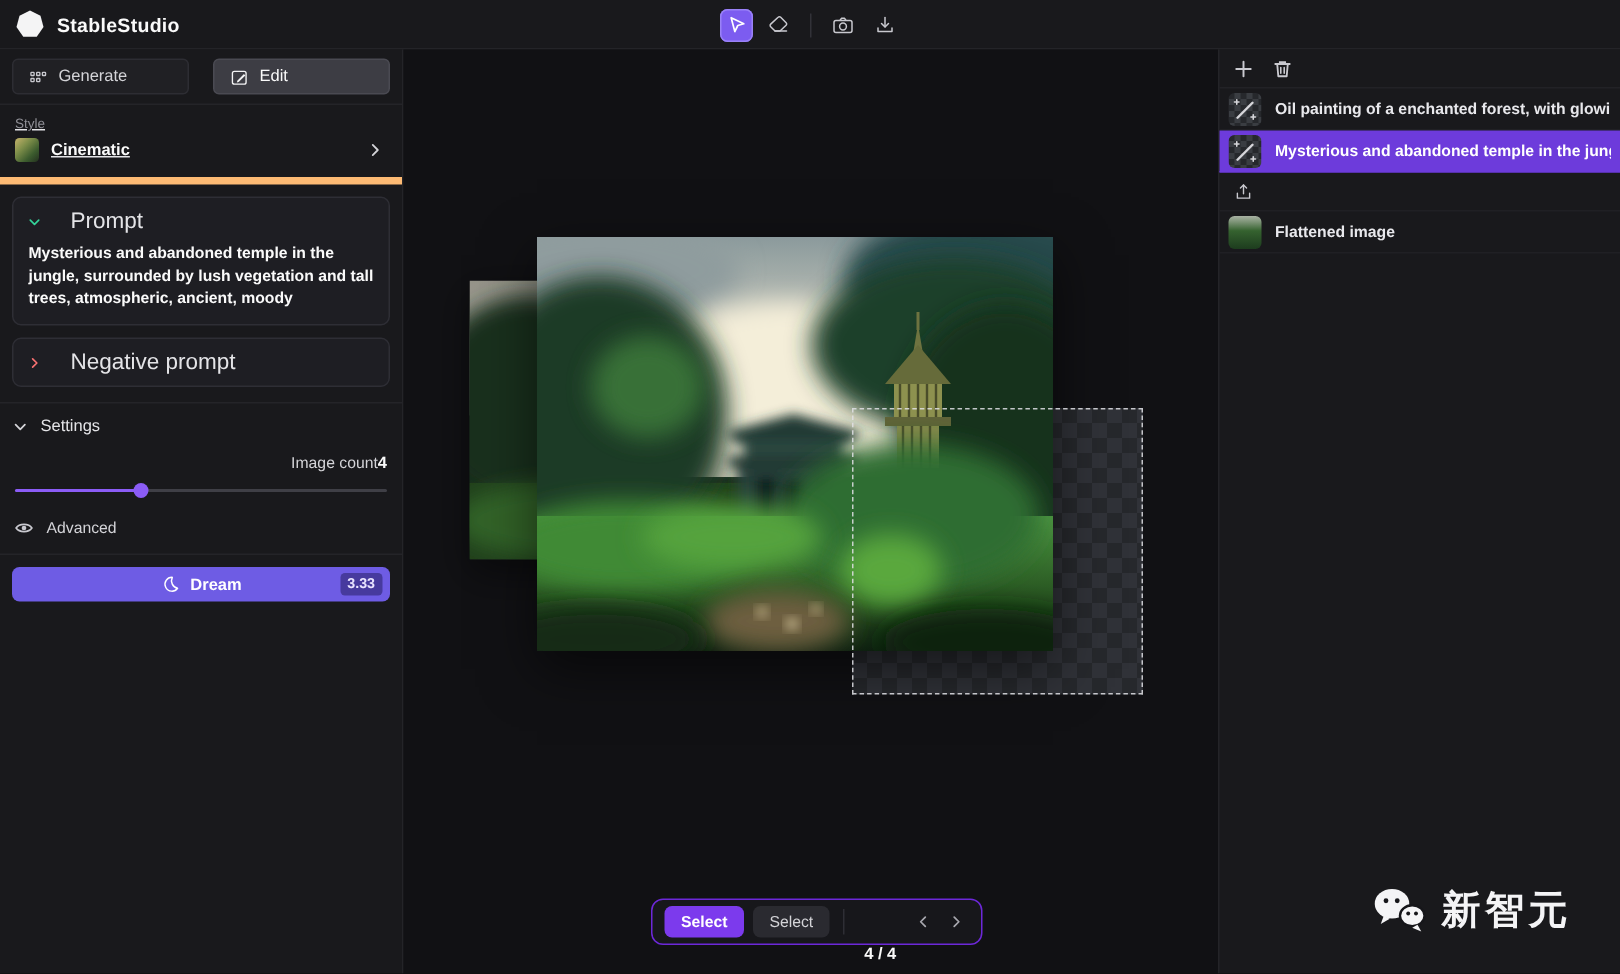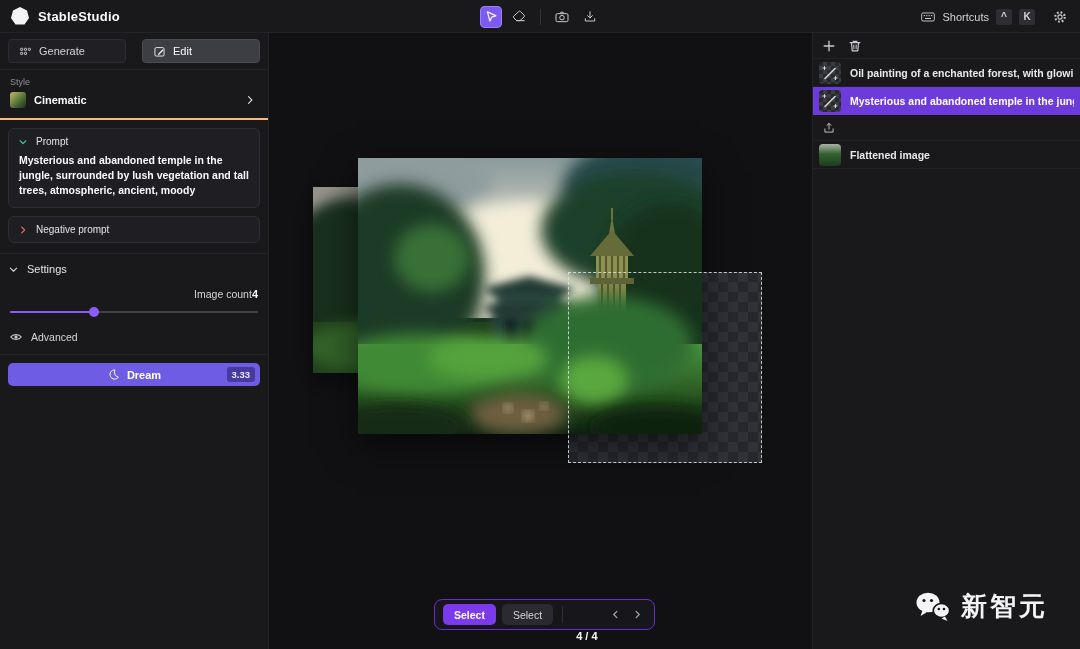--- a/index.html
+++ b/index.html
@@ -21,30 +21,30 @@
   .keycap { min-width:16px; height:16px; padding:0 3px; background:#2e2e34; border-radius:3px;
     font-size:10px; color:#d4d4d8; display:flex; align-items:center; justify-content:center; font-weight:bold; }
   .gear-wrap { margin-left:10px; display:flex; align-items:center; }
 
   
   .sidebar { position:absolute; top:33px; left:0; bottom:0; width:269px; background:#19191c; border-right:1px solid #242428; }
   .tab-row { display:flex; gap:16px; padding:6px 8px 6px 8px; border-bottom:1px solid #242428; }
   .tab-btn { flex:1; height:24px; border-radius:4px; display:flex; align-items:center; justify-content:flex-start;
     gap:7px; padding-left:10px; font-size:11px; color:#d4d4d8; background:#202024; border:1px solid #2d2d33; }
   .tab-btn.active { background:#3d3d44; border-color:#4a4a52; color:#fafafa; }
-  .style-section { padding:7px 10px 10px 10px; border-bottom:2px solid #fdba74; }
+  .style-section { padding:7px 10px 10px 10px; border-bottom:5px solid #fdba74;text-decoration:underline; }
   .style-label { font-size:9px; color:#8f8f96; margin-bottom:5px; }
   .style-row { display:flex; align-items:center; gap:8px; position:relative; }
   .style-thumb { width:16px; height:16px; border-radius:3px;
     background:linear-gradient(135deg,#c6b36c 0%,#7f8f4a 35%,#3c5c2e 70%,#23301f 100%); }
   .style-value { font-size:11px; font-weight:bold; color:#fafafa; }
   .style-chevron { position:absolute; right:2px; top:2px; }
 
   .panel { margin:8px 8px 0 8px; background:#1e1e23; border:1px solid #2e2e35; border-radius:6px; }
-  .panel-header { display:flex; align-items:center; gap:8px; padding:7px 9px 4px 9px; font-size:10px; color:#e4e4e7; }
+  .panel-header { display:flex; align-items:center; gap:19px; padding:7px 9px 4px 9px; font-size:15px; color:#e4e4e7; }
   .panel.collapsed .panel-header { padding:7px 9px; }
   .prompt-text { padding:2px 10px 9px 10px; font-size:10.5px; line-height:15px; font-weight:bold; color:#fafafa; }
   .section-divider { height:1px; background:#242428; margin-top:10px; }
   .settings-header { display:flex; align-items:center; gap:8px; padding:9px 10px 2px 8px; font-size:11px; color:#e4e4e7; }
   .count-row { display:flex; align-items:center; justify-content:flex-end; padding:11px 10px 0 0; }
   .count-label { font-size:10.5px; color:#d4d4d8; }
   .count-value { font-size:11px; font-weight:bold; color:#fafafa; }
   .slider { position:relative; margin:7px 10px 0 10px; height:10px; }
   .slider-track { position:absolute; top:4px; left:0; right:0; height:2px; background:#3f3f46; border-radius:2px; }
   .slider-fill { position:absolute; top:4px; left:0; width:34%; height:2px; background:#8b5cf6; border-radius:2px; }
@@ -130,40 +130,20 @@
       </div>
       <div class="tool-btn">
         <svg class="icon" width="16" height="16" viewBox="0 0 24 24">
           <path d="M12 4 V13" stroke="#c9c9cf" stroke-width="1.5" stroke-linecap="round"></path>
           <path d="M8.5 10 L12 13.6 L15.5 10" fill="none" stroke="#c9c9cf" stroke-width="1.5" stroke-linecap="round" stroke-linejoin="round"></path>
           <path d="M5 14.5 V18 H19 V14.5" fill="none" stroke="#c9c9cf" stroke-width="1.5" stroke-linecap="round" stroke-linejoin="round"></path>
         </svg>
       </div>
     </div>
 
-    <div class="topbar-right">
-      <svg class="icon" width="16" height="16" viewBox="0 0 24 24">
-        <rect x="2.5" y="6" width="19" height="12" rx="2" fill="none" stroke="#c9c9cf" stroke-width="1.4"></rect>
-        <rect x="5.5" y="9" width="1.8" height="1.8" fill="#c9c9cf"></rect>
-          <rect x="9.2" y="9" width="1.8" height="1.8" fill="#c9c9cf"></rect>
-        <rect x="12.9" y="9" width="1.8" height="1.8" fill="#c9c9cf"></rect>
-          <rect x="16.6" y="9" width="1.8" height="1.8" fill="#c9c9cf"></rect>
-        <rect x="7.5" y="13.4" width="9" height="1.6" fill="#c9c9cf"></rect>
-      </svg>
-      <span class="shortcuts-label">Shortcuts</span>
-      <span class="keycap">^</span>
-      <span class="keycap">K</span>
-      <span class="gear-wrap">
-        <svg class="icon" width="16" height="16" viewBox="0 0 24 24">
-          <circle cx="12" cy="12" r="7" fill="none" stroke="#c9c9cf" stroke-width="3.4" stroke-dasharray="2.6 2.9"></circle>
-          <circle cx="12" cy="12" r="5" fill="#19191c"></circle>
-          <circle cx="12" cy="12" r="3.2" fill="none" stroke="#c9c9cf" stroke-width="1.6"></circle>
-        </svg>
-      </span>
-    </div>
   </div>
 
   <div class="sidebar">
     <div class="tab-row">
       <div class="tab-btn">
         <svg class="icon" width="13" height="13" viewBox="0 0 16 16">
           <rect x="2" y="4" width="2.6" height="2.6" rx=".5" fill="none" stroke="#c9c9cf" stroke-width="1.1"></rect>
           <rect x="6.7" y="4" width="2.6" height="2.6" rx=".5" fill="none" stroke="#c9c9cf" stroke-width="1.1"></rect>
           <rect x="11.4" y="4" width="2.6" height="2.6" rx=".5" fill="none" stroke="#c9c9cf" stroke-width="1.1"></rect>
           <rect x="2" y="9" width="2.6" height="2.6" rx=".5" fill="none" stroke="#c9c9cf" stroke-width="1.1"></rect>

